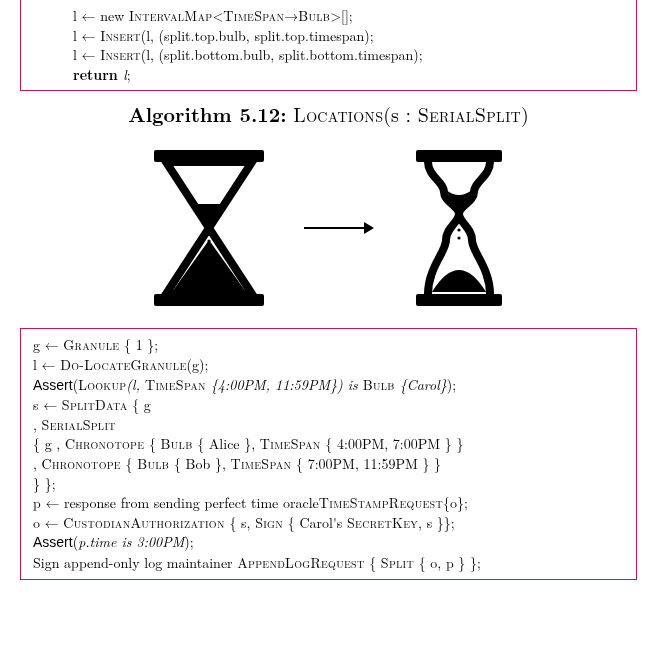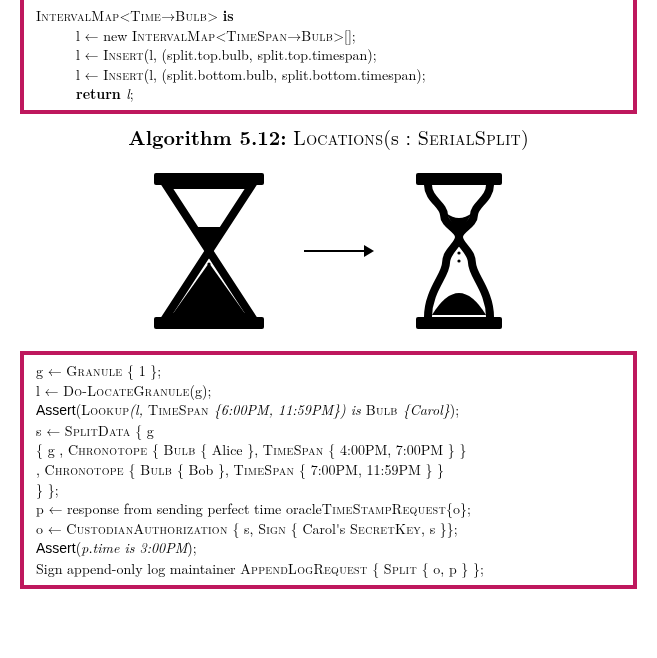--- a/index.html
+++ b/index.html
@@ -5,21 +5,21 @@
   body {
     margin: 0;
     padding: 0;
     background: #fff;
     font-family: "Latin Modern Roman", "Computer Modern", Georgia, serif;
     font-size: 14px;
     color: #000;
     width: 657px;
   }
   .box {
-    border: 4px solid #be185d;
+    border: 1px solid #be185d;
     margin: 0 20px;
     padding: 6px 12px 6px 12px;
     line-height: 1.4;
   }
   .box.top-cut {
     border-top: none;
   }
   .caption {
     text-align: center;
     margin: 8px 0 16px;
@@ -42,23 +42,20 @@
     margin: 20px 0 20px;
   }
   svg.hourglass {
     display: block;
   }
 </style>
 </head>
 <body>
 
 <div class="box top-cut">
-  <div class="line indent0">
-    <span class="sc">IntervalMap</span><span>&lt;</span><span class="sc">Time</span><span>→</span><span class="sc">Bulb</span><span>&gt; </span><span class="bold">is</span>
-  </div>
   <div class="line indent1">
     <span>l ← new </span><span class="sc">IntervalMap</span><span>&lt;</span><span class="sc">TimeSpan</span><span>→</span><span class="sc">Bulb</span><span>&gt;[];</span>
   </div>
   <div class="line indent1">
     <span>l ← </span><span class="sc">Insert</span><span>(l, (split.top.bulb, split.top.timespan);</span>
   </div>
   <div class="line indent1">
     <span>l ← </span><span class="sc">Insert</span><span>(l, (split.bottom.bulb, split.bottom.timespan);</span>
   </div>
   <div class="line indent1">
@@ -122,24 +119,27 @@
 </div>
 
 <div class="box">
   <div class="line">
     <span>g ← </span><span class="sc">Granule</span><span> { 1 };</span>
   </div>
   <div class="line">
     <span>l ← </span><span class="sc">Do-LocateGranule</span><span>(g);</span>
   </div>
   <div class="line">
-    <span style="font-family:sans-serif;">Assert</span><span>(</span><span class="sc">Lookup</span><span class="ital">(l, </span><span class="sc">TimeSpan</span><span class="ital"> {6:00PM, 11:59PM}) is </span><span class="sc">Bulb</span><span class="ital"> {Carol}</span><span>);</span>
+    <span style="font-family:sans-serif;">Assert</span><span>(</span><span class="sc">Lookup</span><span class="ital">(l, </span><span class="sc">TimeSpan</span><span class="ital"> {4:00PM, 11:59PM}) is </span><span class="sc">Bulb</span><span class="ital"> {Carol}</span><span>);</span>
   </div>
   <div class="line">
     <span>s ← </span><span class="sc">SplitData</span><span> { g</span>
+  </div>
+  <div class="line">
+    <span>, </span><span class="sc">SerialSplit</span>
   </div>
   <div class="line">
     <span>{ g , </span><span class="sc">Chronotope</span><span>   { </span><span class="sc">Bulb</span><span>   { Alice }, </span><span class="sc">TimeSpan</span><span>   { 4:00PM, 7:00PM } }</span>
   </div>
   <div class="line">
     <span>, </span><span class="sc">Chronotope</span><span>   { </span><span class="sc">Bulb</span><span>   { Bob }, </span><span class="sc">TimeSpan</span><span>   { 7:00PM, 11:59PM } }</span>
   </div>
   <div class="line">} };</div>
   <div class="line">
     <span>p ← response from sending perfect time oracle</span><span class="sc">TimeStampRequest</span><span>{o};</span>

